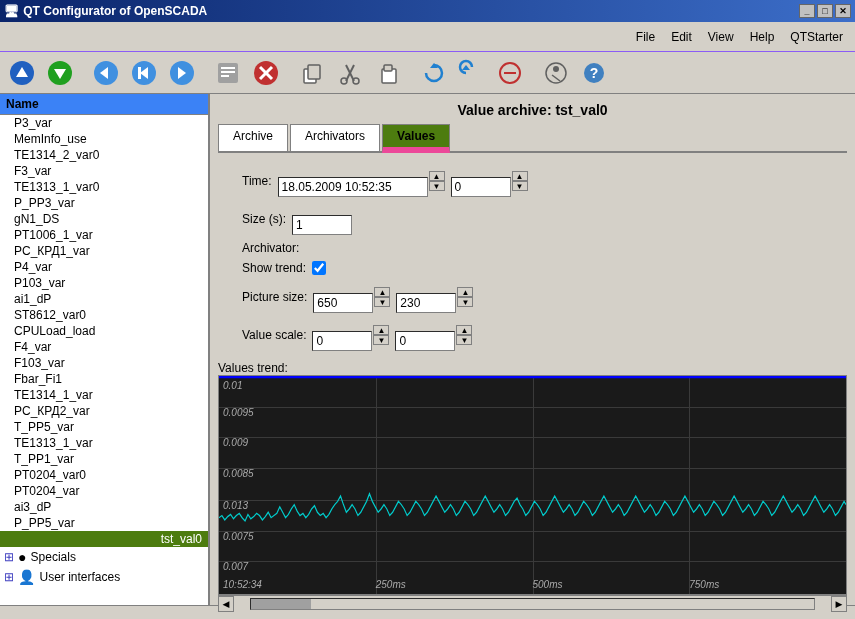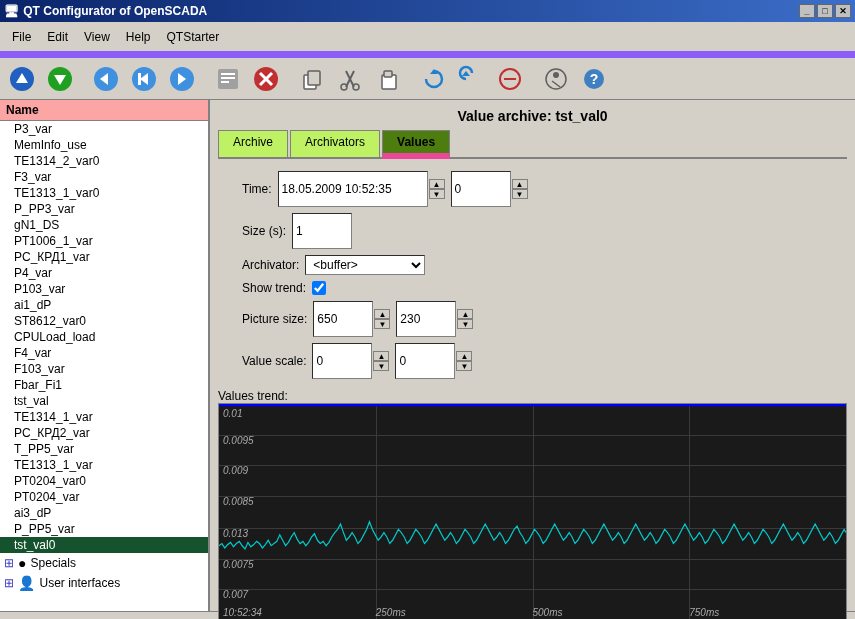--- a/index.html
+++ b/index.html
@@ -25,25 +25,26 @@
       border: 1px solid #666;
       font-size: 9px;
       display: flex; align-items: center; justify-content: center;
       cursor: pointer;
       color: black;
     }
 
     
     .menu-bar {
       background: #d4d0c8;
-      height: 36px;
+      height: 30px;
       display: flex;
       align-items: center;
       padding: 0 4px;
-      border-bottom: 7px solid #8b5cf6;
+      border-bottom: 1px solid #8b5cf6;
+      justify-content: flex-end;
     }
     .menu-item {
       padding: 2px 8px;
       cursor: pointer;
       font-size: 12px;
     }
 
     
     .toolbar {
       background: #d4d0c8;
@@ -74,37 +75,37 @@
     
     .sidebar {
       width: 210px;
       background: white;
       border-right: 2px solid #808080;
       display: flex;
       flex-direction: column;
       overflow: hidden;
     }
     .sidebar-header {
-      background: #fca5a5;
+      background: #3b82f6;
       padding: 3px 6px;
       font-weight: bold;
       border-bottom: 1px solid #808080;
       font-size: 12px;
     }
     .sidebar-scroll {
       overflow-y: auto;
       flex: 1;
     }
     .sidebar-item {
       padding: 1px 6px 1px 14px;
       cursor: pointer;
       font-size: 12px;
       white-space: nowrap;
     }
-    .sidebar-item.selected { background: #14532d; color: white; }
+    .sidebar-item.selected { background: #4d7c0f; color: white; text-align: right; }
     .sidebar-group {
       display: flex; align-items: center;
       padding: 2px 4px;
       cursor: pointer;
       font-size: 12px;
     }
 
     
     .content-area {
       flex: 1;
@@ -123,21 +124,21 @@
     
     .tab-bar {
       display: flex;
       border-bottom: 2px solid #808080;
       margin-bottom: 8px;
     }
     .tab {
       padding: 4px 14px;
       border: 1px solid #808080;
       border-bottom: none;
-      background: #bef264;
+      background: #ffffff;
       cursor: pointer;
       font-size: 12px;
       margin-right: 2px;
     }
     .tab.active {
       background: #4d7c0f;
       border-bottom: 6px solid #ec4899;
       margin-bottom: -2px;
       font-weight: bold;
     }
@@ -149,21 +150,22 @@
       align-items: center;
       margin-bottom: 6px;
       gap: 6px;
     }
     .form-label { font-size: 12px; white-space: nowrap; margin-left: 24px; }
     .form-input {
       border: 1px inset #808080;
       background: white;
       padding: 1px 3px;
       font-size: 12px;
-      height: 36px;
+      height: 20px;
+      margin-top: 12px;
     }
     .spin-group {
       display: flex;
       align-items: center;
     }
     .spin-btns {
       display: flex;
       flex-direction: column;
       margin-left: 1px;
     }
@@ -421,25 +423,25 @@
       <div class="sidebar-item">PT1006_1_var</div>
       <div class="sidebar-item">PC_КРД1_var</div>
       <div class="sidebar-item">P4_var</div>
       <div class="sidebar-item">P103_var</div>
       <div class="sidebar-item">ai1_dP</div>
       <div class="sidebar-item">ST8612_var0</div>
       <div class="sidebar-item">CPULoad_load</div>
       <div class="sidebar-item">F4_var</div>
       <div class="sidebar-item">F103_var</div>
       <div class="sidebar-item">Fbar_Fi1</div>
-      <div class="sidebar-item">tst_val</div>
       <div class="sidebar-item">TE1314_1_var</div>
       <div class="sidebar-item">PC_КРД2_var</div>
       <div class="sidebar-item">T_PP5_var</div>
       <div class="sidebar-item">TE1313_1_var</div>
+      <div class="sidebar-item">T_PP1_var</div>
       <div class="sidebar-item">PT0204_var0</div>
       <div class="sidebar-item">PT0204_var</div>
       <div class="sidebar-item">ai3_dP</div>
       <div class="sidebar-item">P_PP5_var</div>
       <div class="sidebar-item selected">tst_val0</div>
       <div class="sidebar-group">
         <span style="color:#4040c0; margin-right:4px;">⊞</span>
         <span style="font-size:14px; margin-right:4px;">●</span>
         <span>Specials</span>
       </div>
@@ -486,23 +488,20 @@
         </div>
       </div>
 
       <div class="form-row">
         <span class="form-label">Size (s):</span>
         <input class="form-input" type="text" style="width: 60px;" value="1">
       </div>
 
       <div class="form-row">
         <span class="form-label">Archivator:</span>
-        <select class="select-input" style="width:120px;">
-          <option>&lt;buffer&gt;</option>
-        </select>
       </div>
 
       <div class="form-row">
         <span class="form-label">Show trend:</span>
         <input type="checkbox" class="checkbox-input" checked="" style="">
       </div>
 
       <div class="form-row">
         <span class="form-label">Picture size:</span>
         <div class="spin-group">

